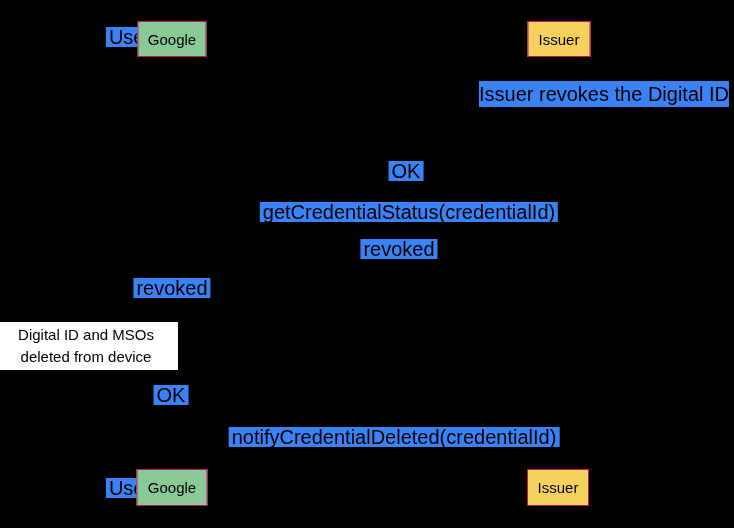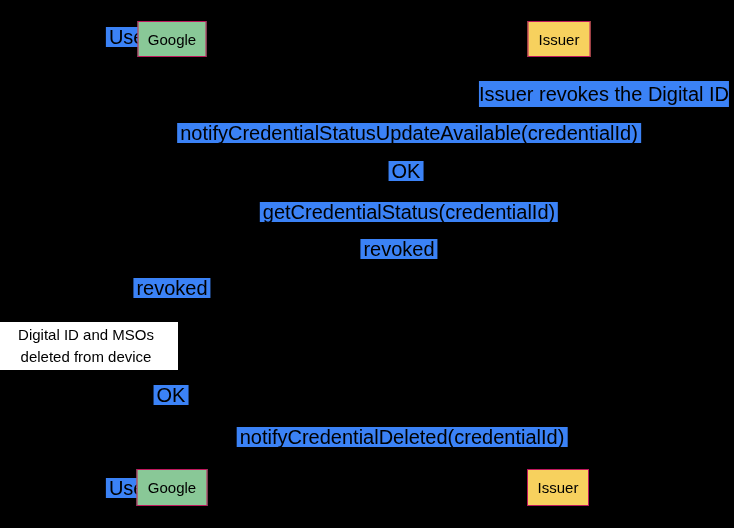--- a/index.html
+++ b/index.html
@@ -64,35 +64,34 @@
 <div class="diagram">
 
   <div class="lbl" style="left:86px; top:27px;">User</div>
 
   <div class="pbox" style="left: 172px; top: 21px; width: 69px; height: 36px; background-color: rgb(137, 200, 151);">Google</div>
 
   <div class="pbox" style="left: 559px; top: 21px; width: 63px; height: 36px; background-color: rgb(247, 209, 94);">Issuer</div>
 
   <div class="lbl note-single" style="left:560px; top:81px;">Issuer revokes the Digital ID</div>
 
-  <div class="lbl" style="left:365px; top:123px;">notifyCredentialStatusUpdateAvailable(credentialId)</div>
 
   <div class="lbl" style="left:362px; top:161px;">OK</div>
 
   <div class="lbl" style="left:365px; top:202px;">getCredentialStatus(credentialId)</div>
 
   <div class="lbl" style="left:355px; top:239px;">revoked</div>
 
   <div class="lbl" style="left:128px; top:278px;">revoked</div>
 
   <div class="note-multi" style="left:86px; top:322px;">Digital ID and MSOs deleted from device</div>
 
   <div class="lbl" style="left:127px; top:385px;">OK</div>
 
-  <div class="lbl" style="left:358px; top:427px;">notifyCredentialDeleted(credentialId)</div>
+  <div class="lbl" style="left:350px; top:427px;">notifyCredentialDeleted(credentialId)</div>
 
   <div class="lbl" style="left:86px; top:478px;">User</div>
 
   <div class="pbox" style="left: 172px; top: 469px; width: 71px; height: 37px; background-color: rgb(137, 200, 151);">Google</div>
 
   <div class="pbox" style="left: 558px; top: 469px; width: 62px; height: 37px; background-color: rgb(247, 209, 94);">Issuer</div>
 
 </div>
 
 </body></html>

